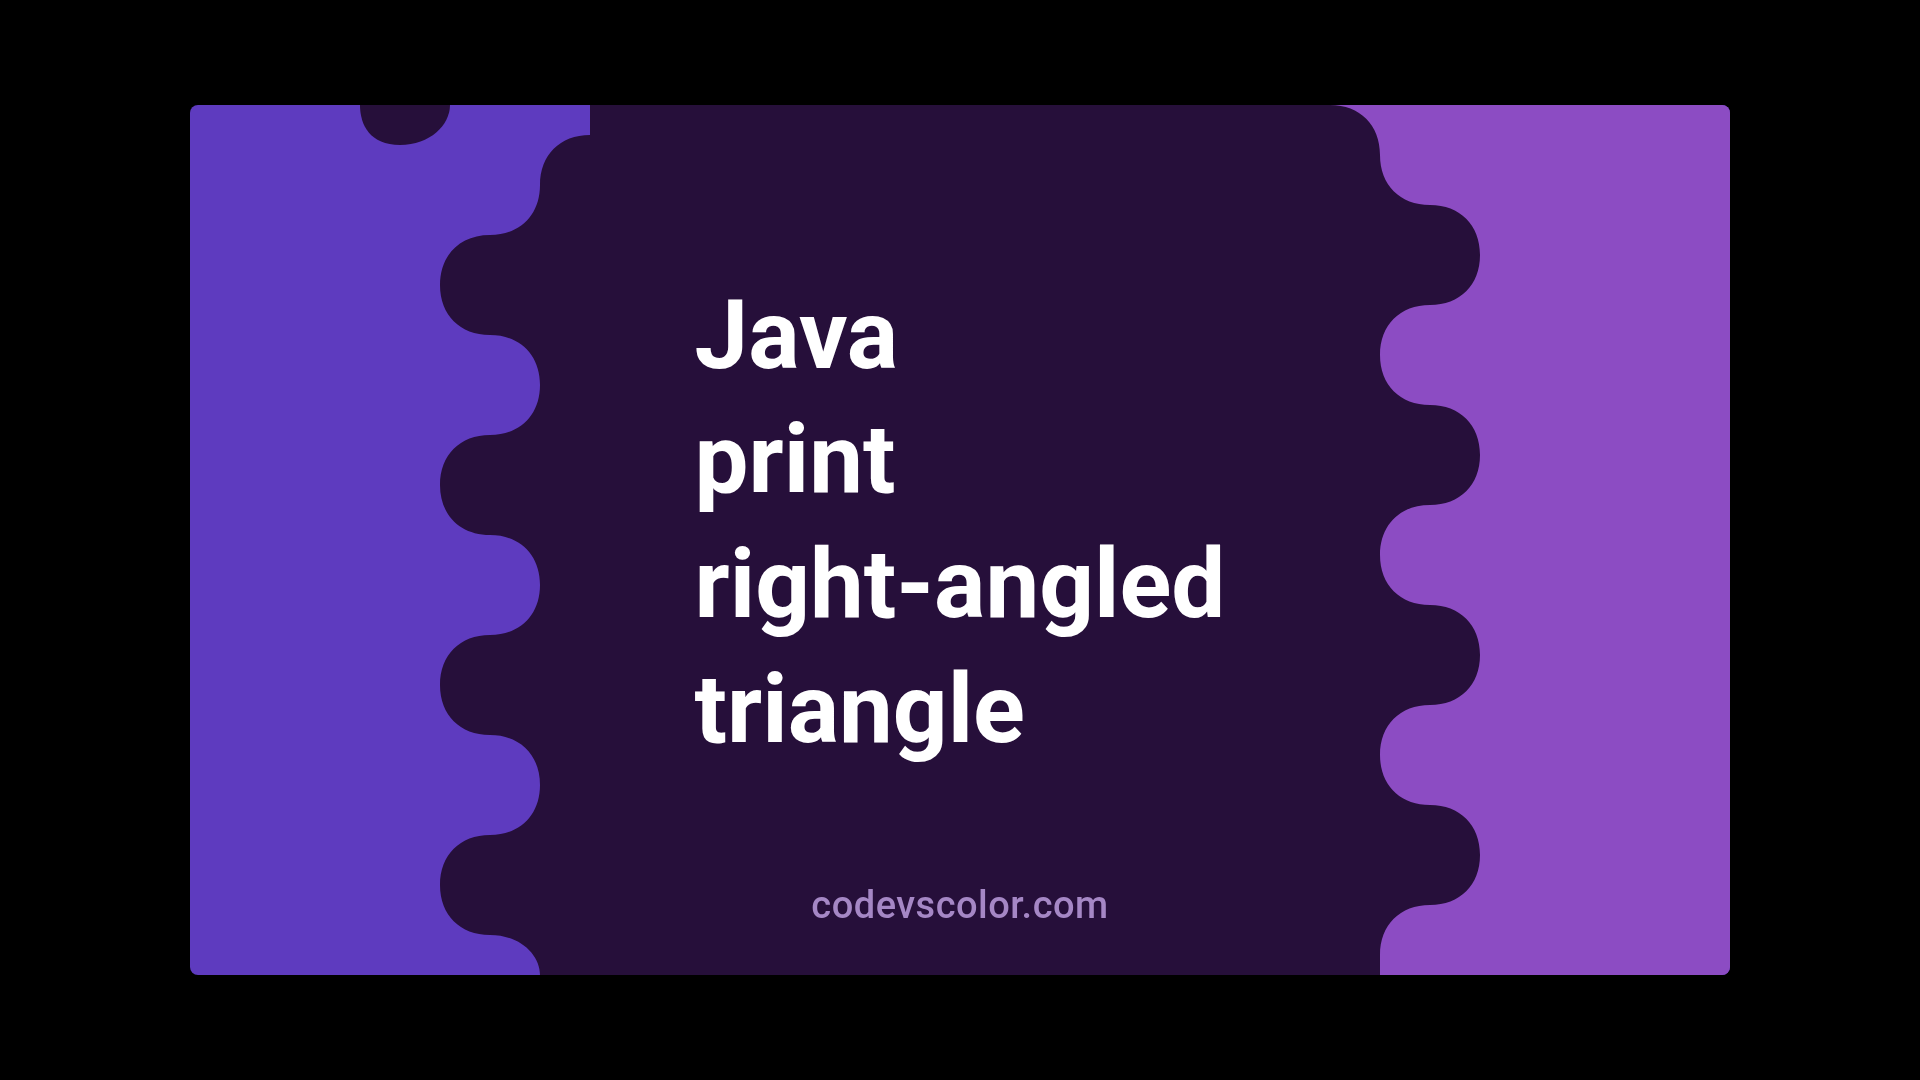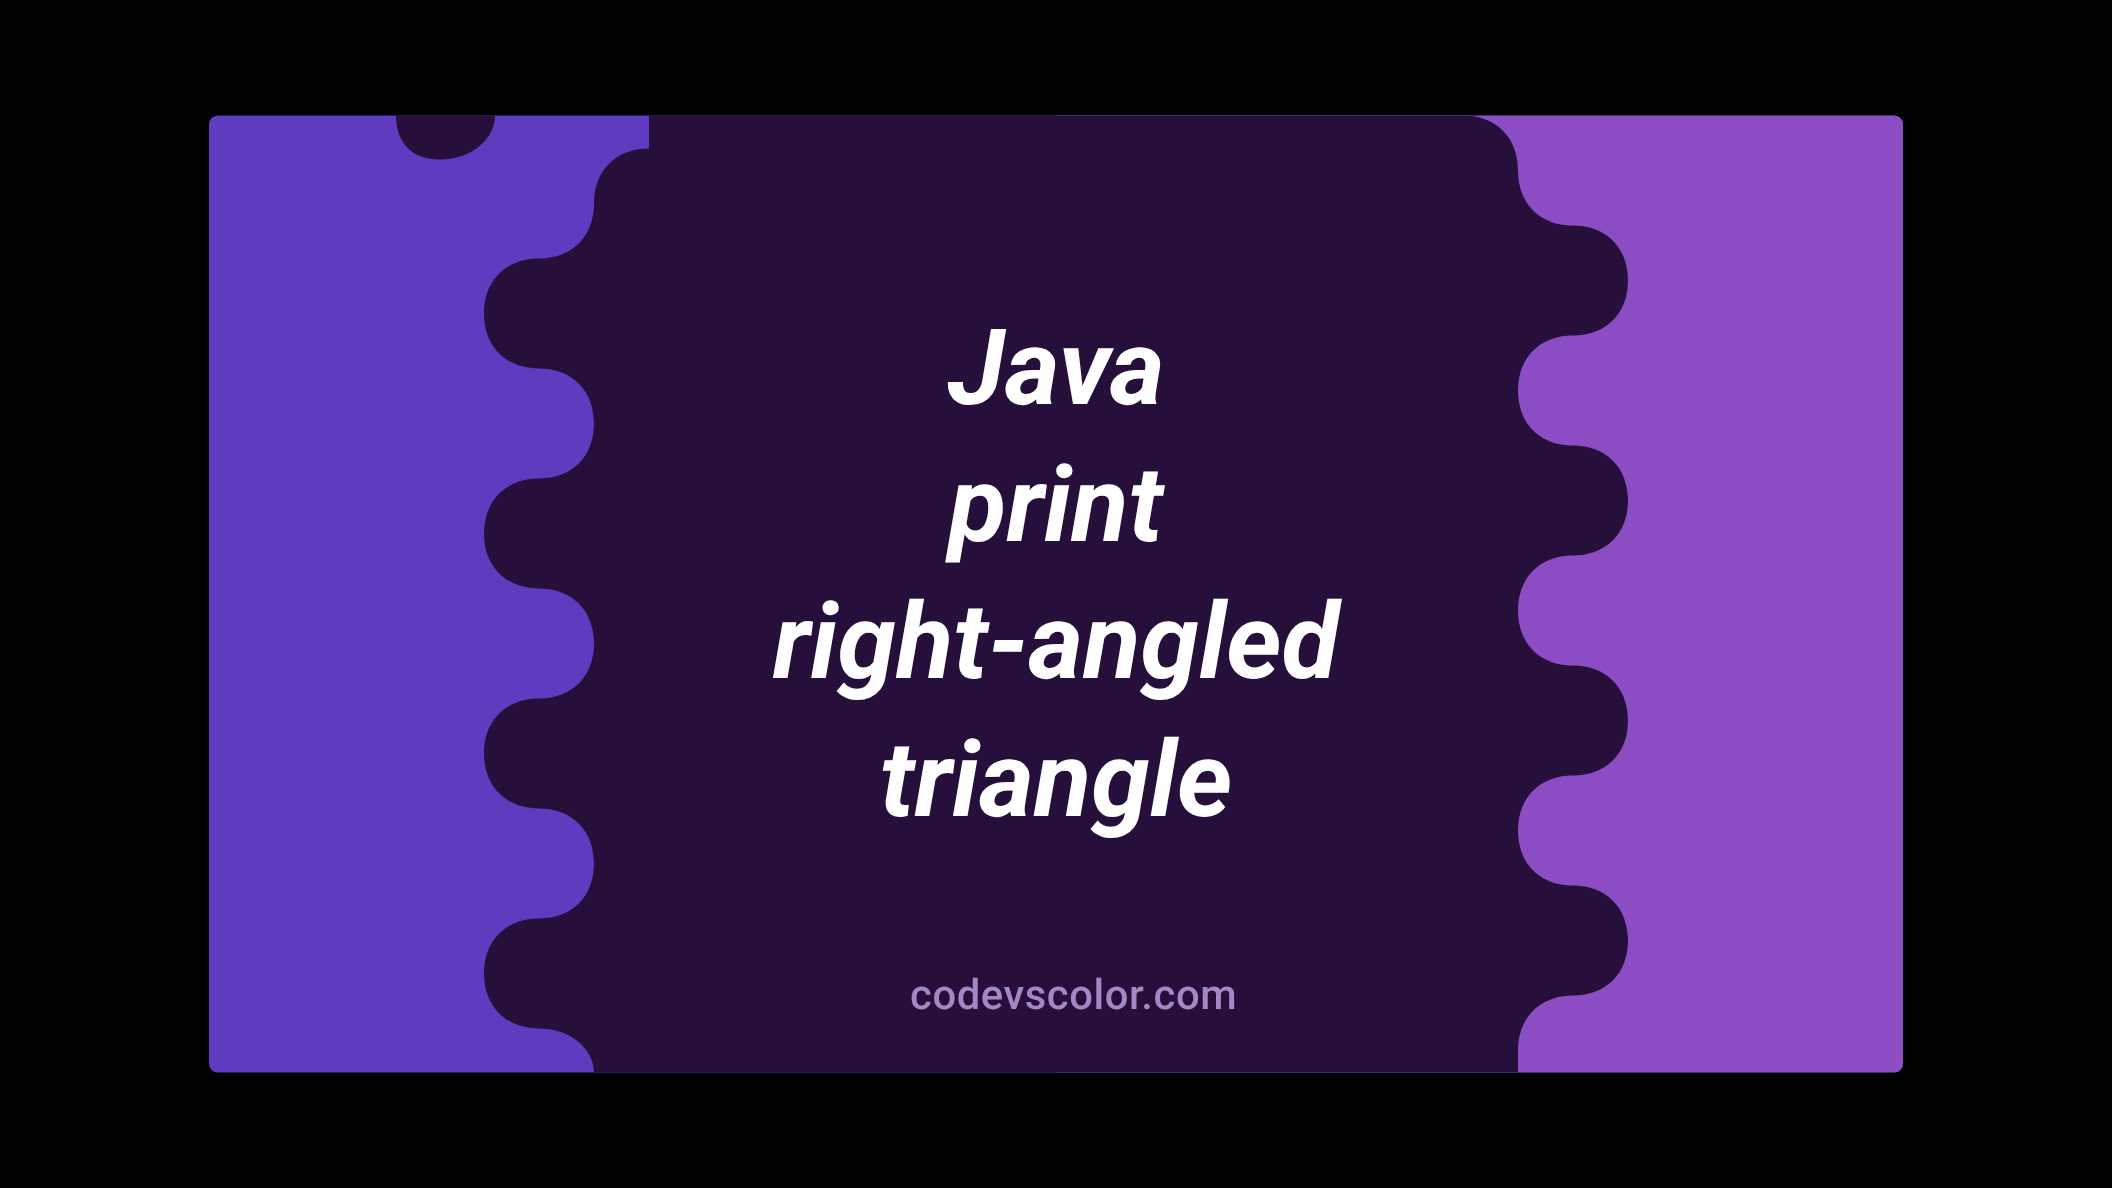--- a/index.html
+++ b/index.html
@@ -42,34 +42,32 @@
     }
     .title {
       position: absolute;
       top: 48%;
       left: 50%;
       transform: translate(-50%, -50%);
       color: #fff;
       font-weight: 700;
       font-size: 96px;
       line-height: 1.3;
-      text-align: center;
+      text-align: left;
       white-space: pre-line;
-      font-style: italic;
     }
     .watermark {
       position: absolute;
       bottom: 48px;
       left: 50%;
       transform: translateX(-50%);
       color: #a587c5;
       font-size: 38px;
       font-weight: 500;
       letter-spacing: 0.5px;
-      margin-left: 16px;
     }
   </style>
 </head>
 <body>
 
 <div class="card">
   <div class="right-half"></div>
 
   <svg class="blob" viewBox="0 0 1540 870" preserveAspectRatio="none">
     <path fill="#260f3a" d="

